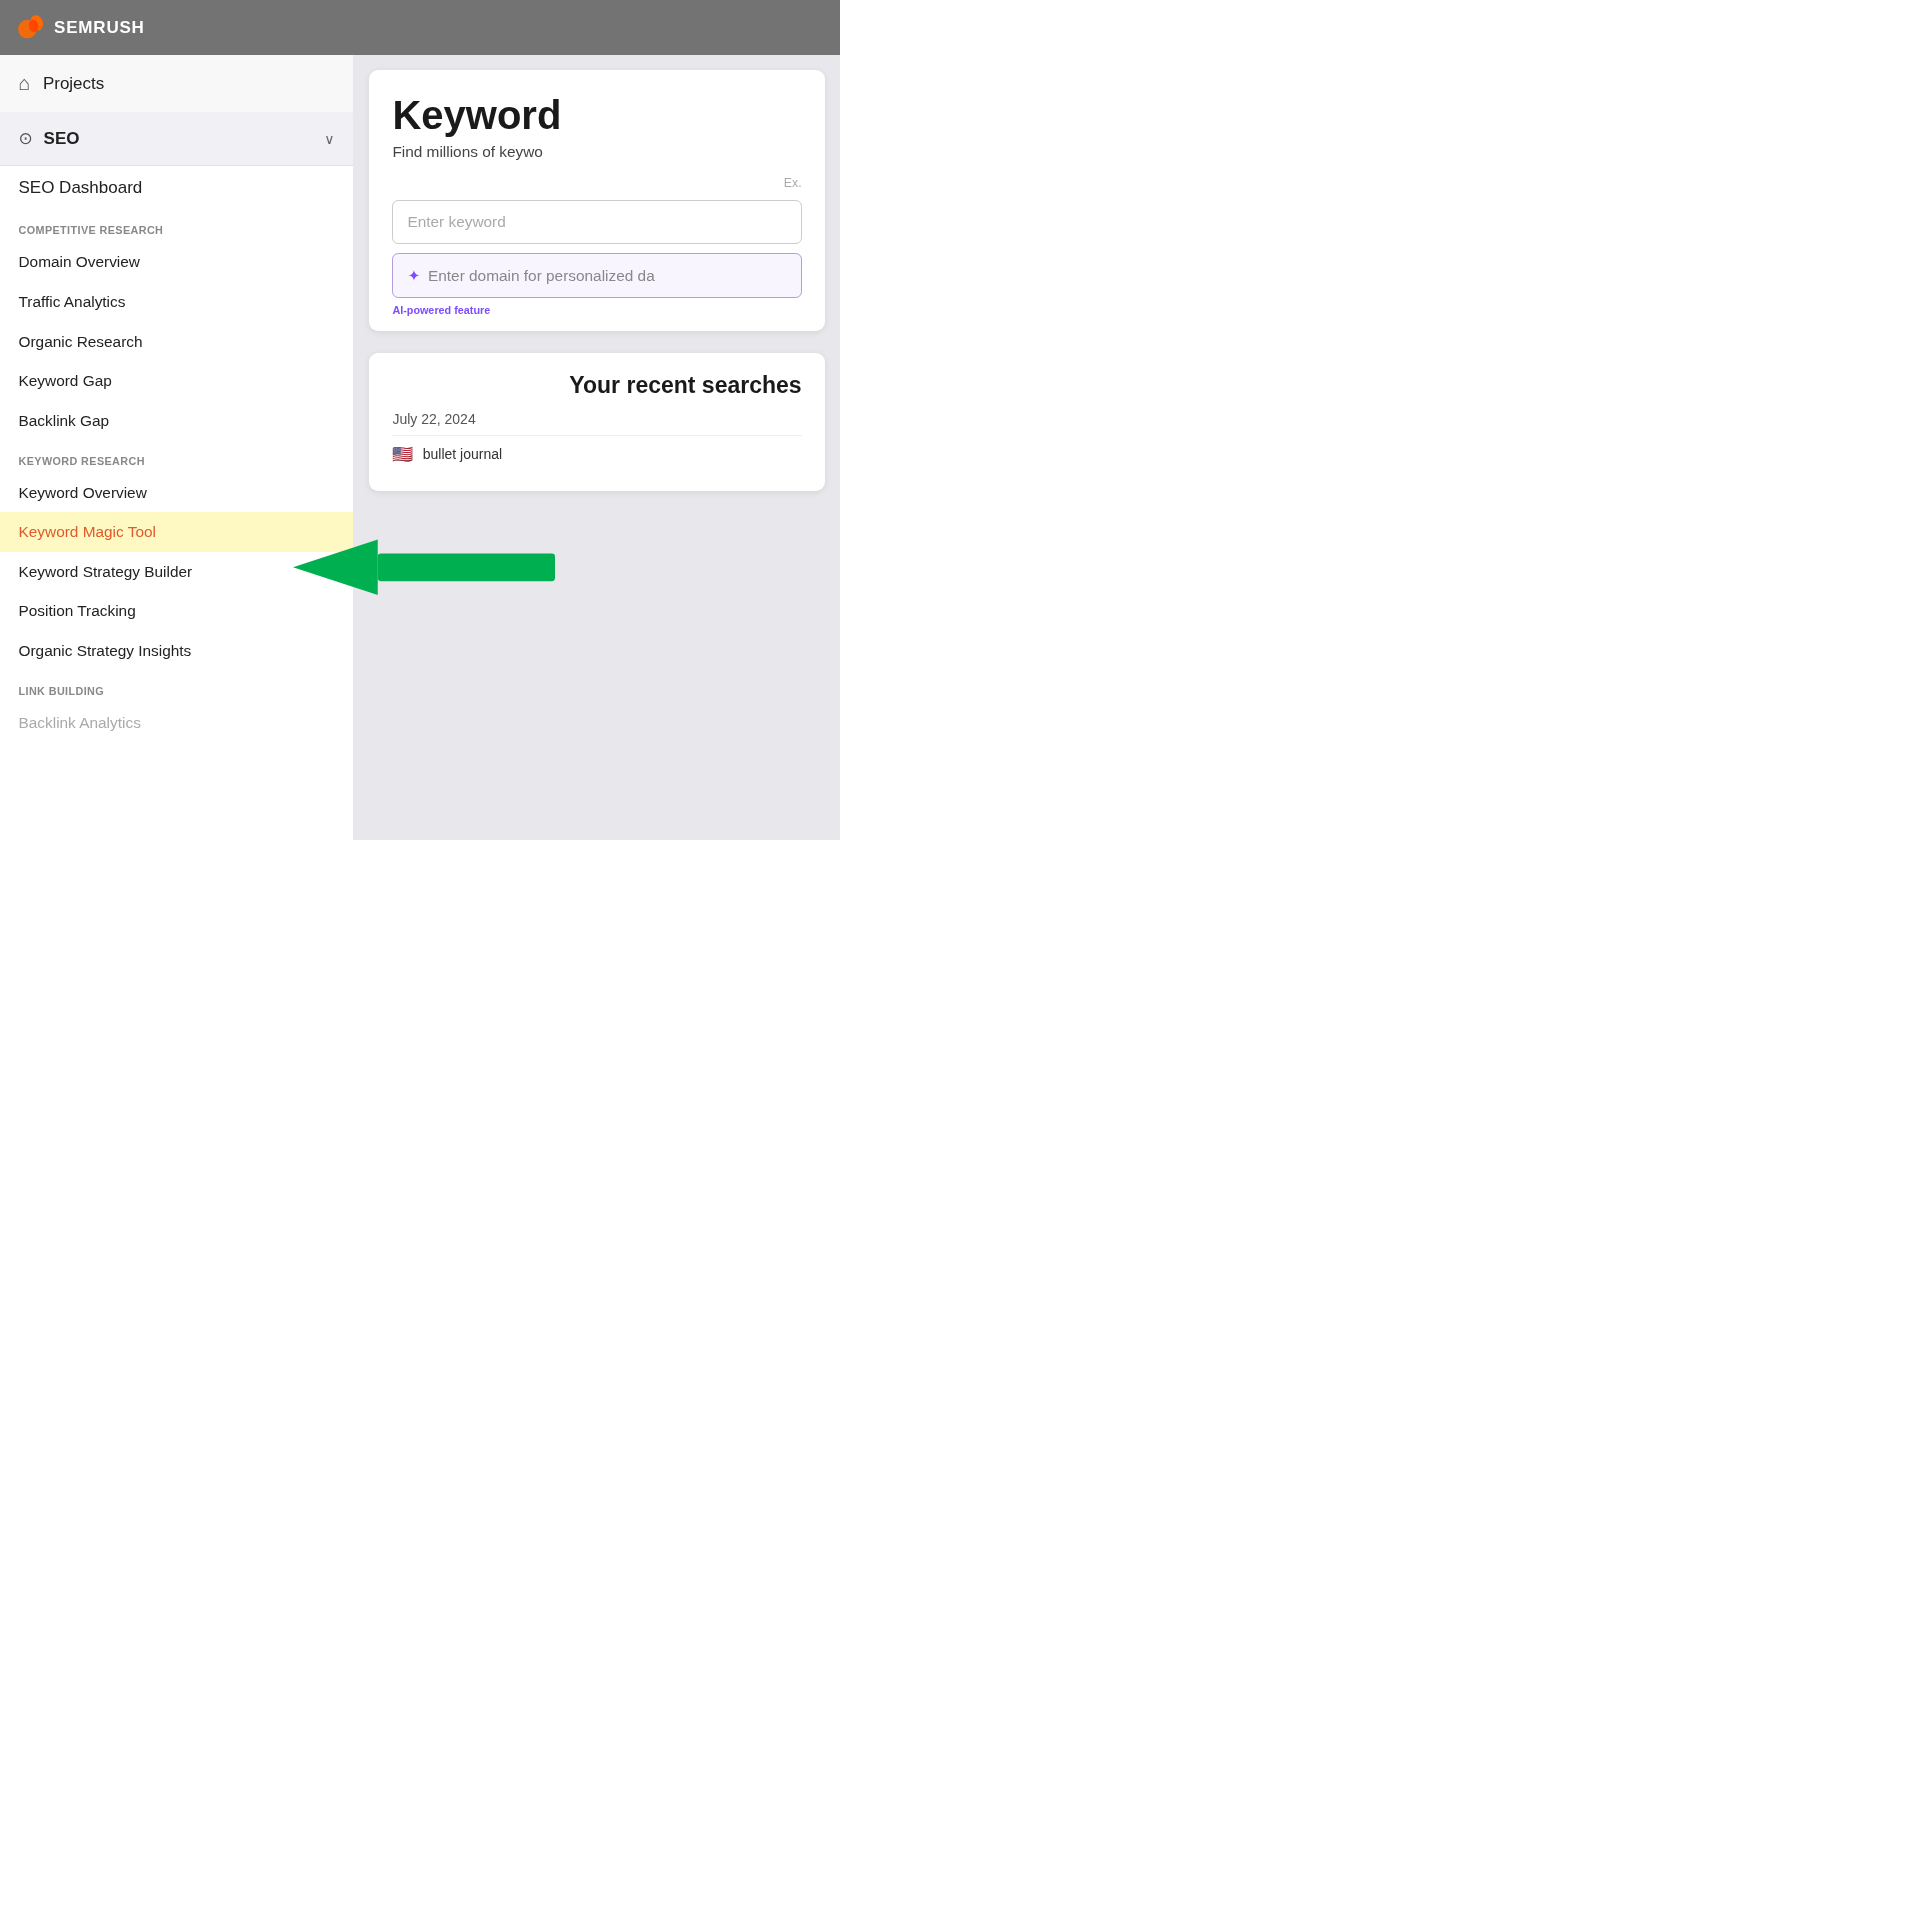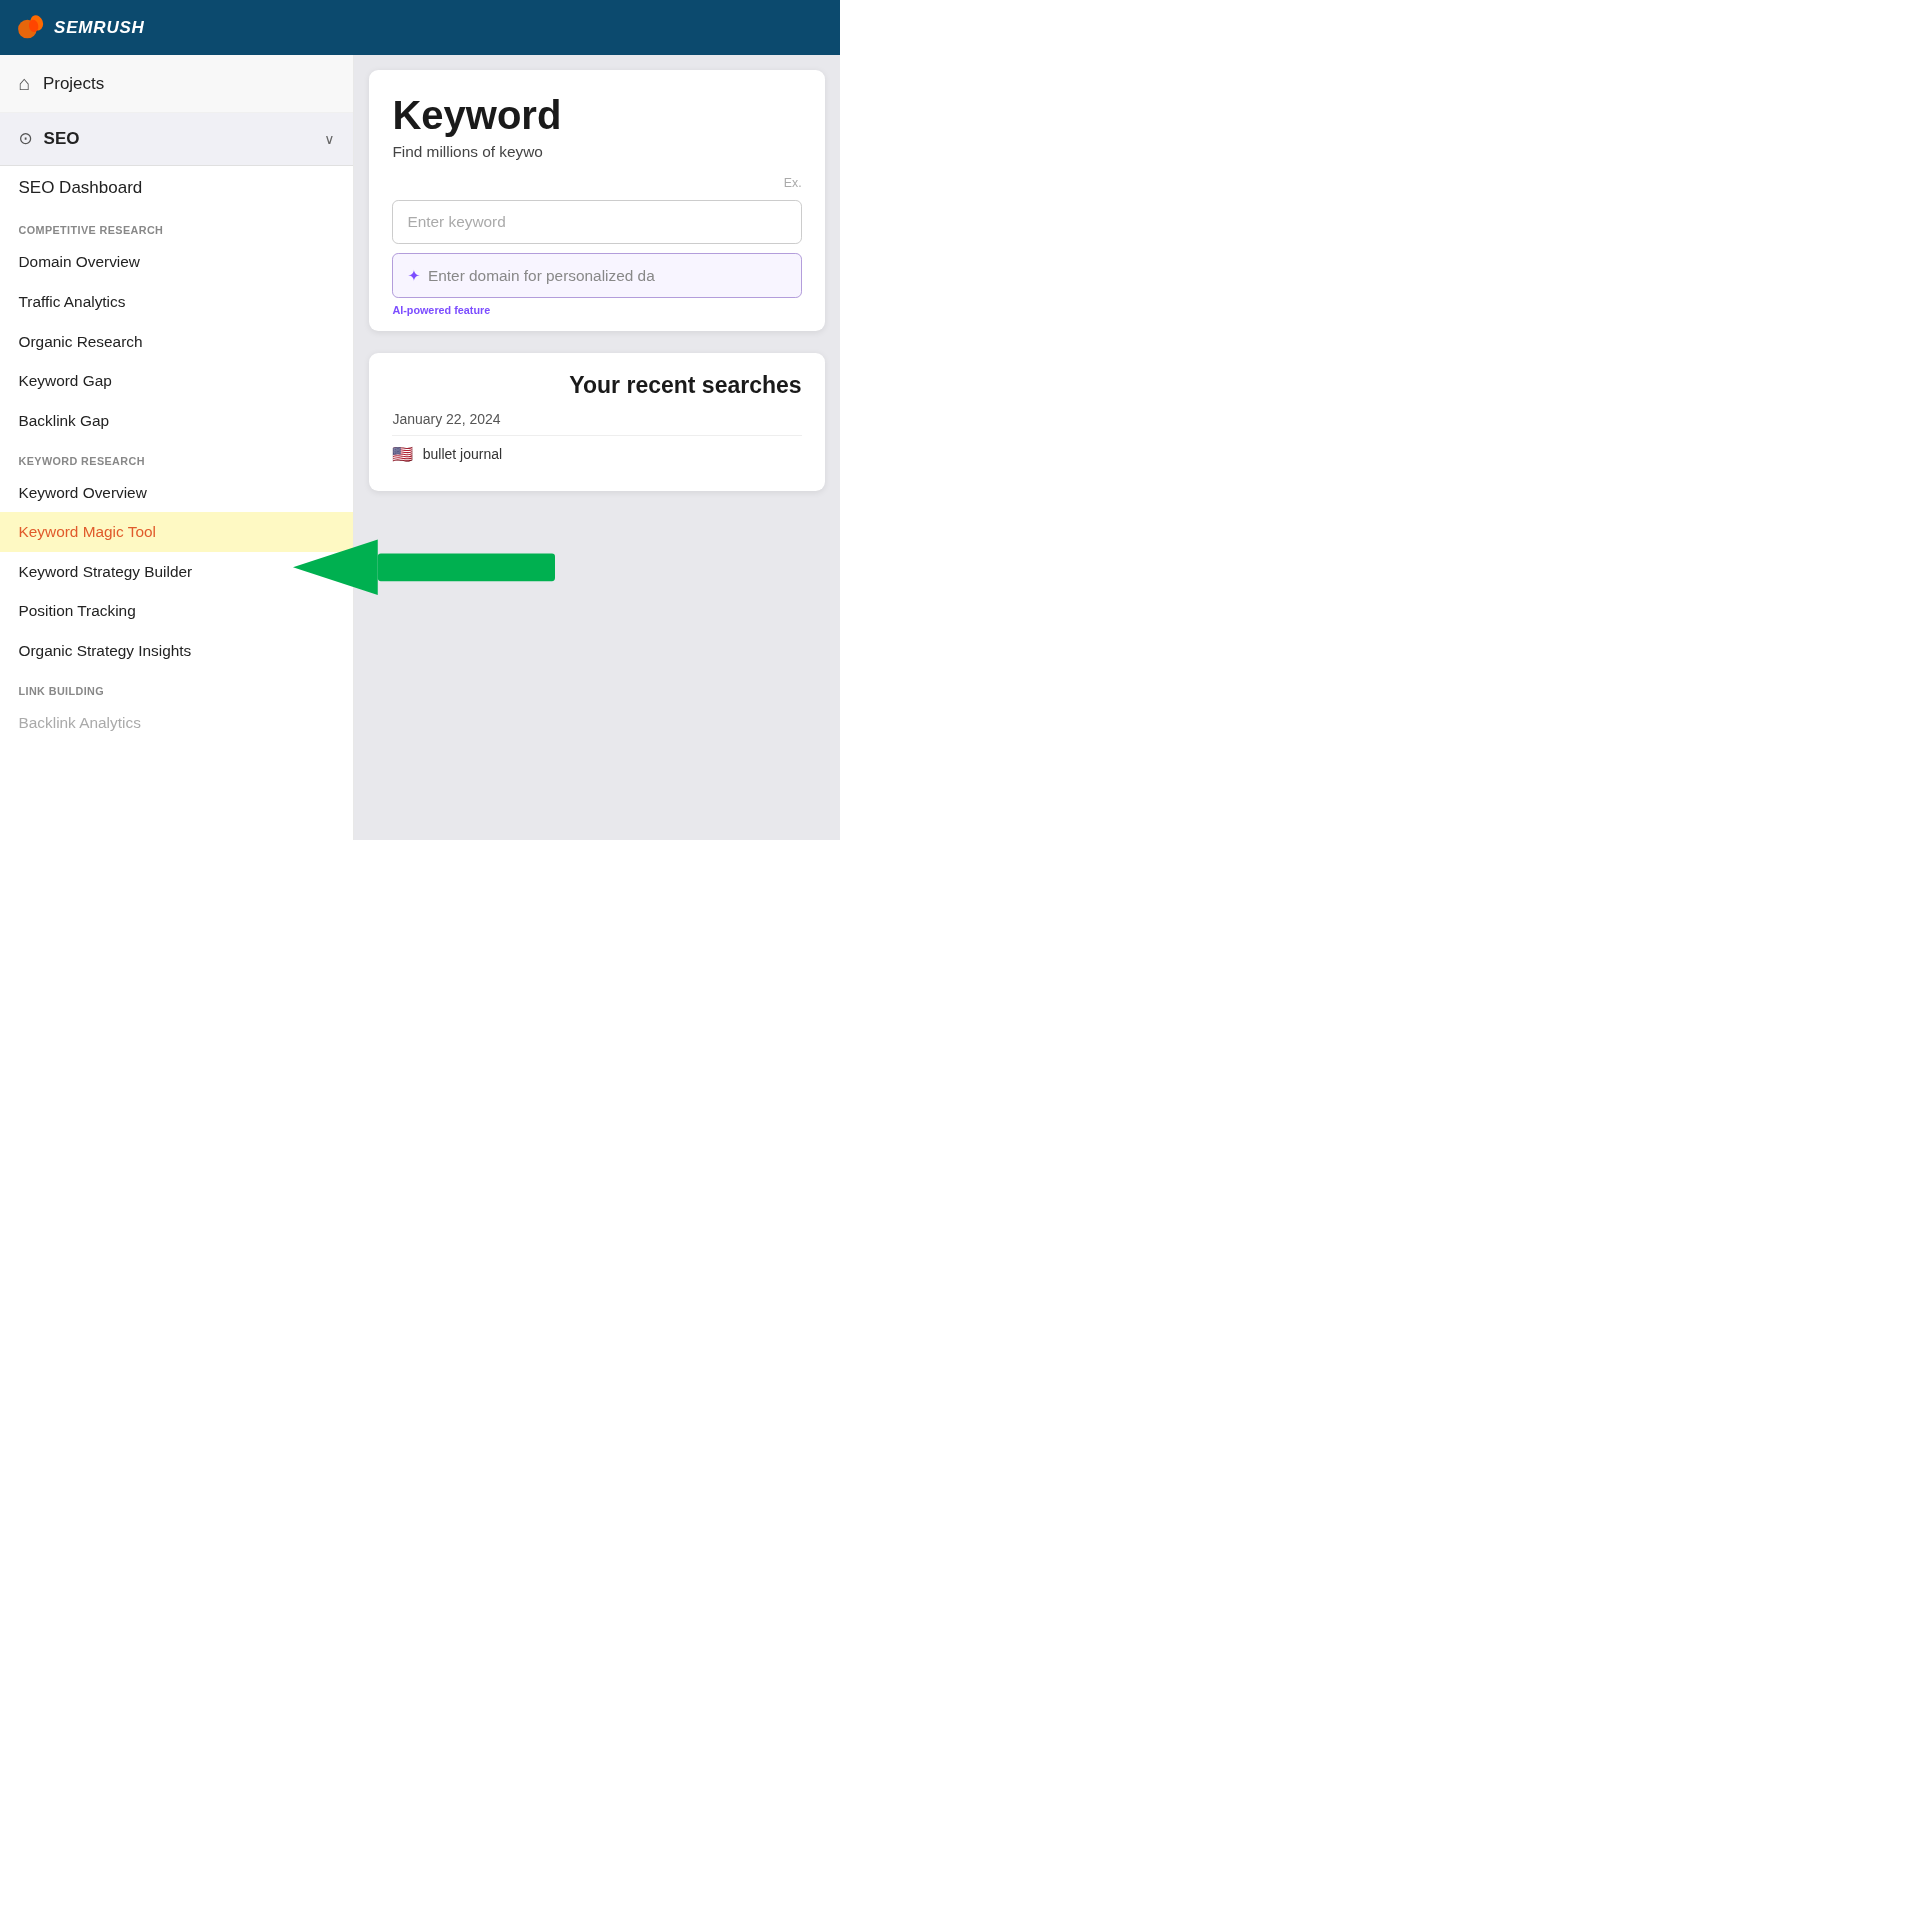--- a/index.html
+++ b/index.html
@@ -7,27 +7,26 @@
       font-family: -apple-system, BlinkMacSystemFont, 'Segoe UI', Arial, sans-serif;
       width: 840px;
       height: 840px;
       overflow: hidden;
       display: flex;
       flex-direction: column;
     }
 
     
     .top-header {
-      background: #0c4a6e;
+      background: #737373;
       height: 55px;
       display: flex;
       align-items: center;
       padding: 0 15.4px;
       flex-shrink: 0;
-      font-style: italic;
     }
 
     .logo-container {
       display: flex;
       align-items: center;
       gap: 7.7px;
     }
 
     .logo-icon {
       width: 31px;
@@ -356,21 +355,21 @@
 
       <div class="ai-input-box">
         <span class="sparkle-icon">✦</span>
         <span>Enter domain for personalized da</span>
       </div>
       <div class="ai-badge">AI-powered feature</div>
     </div>
 
     <div class="recent-searches-card">
       <div class="recent-title">Your recent searches</div>
-      <div class="date-label">January 22, 2024</div>
+      <div class="date-label">July 22, 2024</div>
       <div class="search-entry">
         <span class="flag-icon">🇺🇸</span>
         <span class="search-term">bullet journal</span>
       </div>
     </div>
 
   </div>
 
   <div class="green-arrow">
     <svg width="262" height="85" viewBox="0 0 340 110" xmlns="http://www.w3.org/2000/svg">

